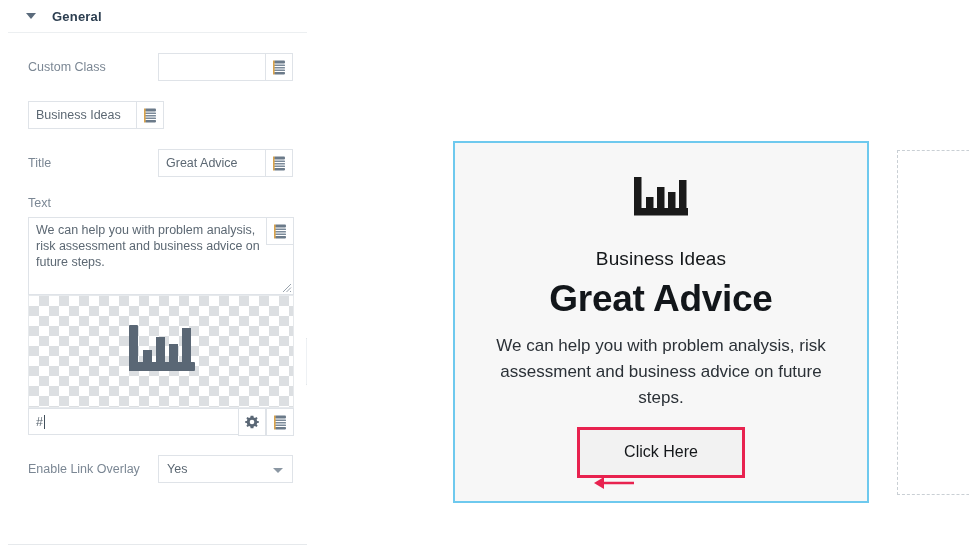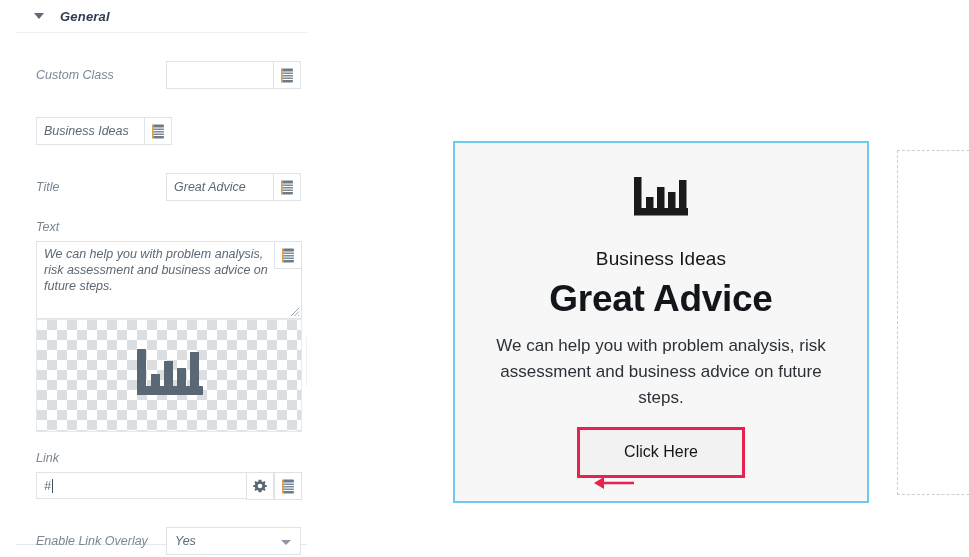--- a/index.html
+++ b/index.html
@@ -13,26 +13,25 @@
 
   #root {
     position: relative;
     width: 969px; height: 557px;
     background: #ffffff;
   }
 
   
   #settings-panel {
     position: absolute;
-    left: 16px; top: 0;
+    left: 8px; top: 0;
     width: 306px; height: 545px;
     background: #ffffff;
     border-right: 1px solid #e6e9ec;
     border-bottom: 1px solid #e6e9ec;
-    font-style: italic;
   }
 
   .section-header {
     height: 33px;
     display: flex;
     align-items: center;
     padding-left: 18px;
     border-bottom: 1px solid #eceff1;
     background: #ffffff;
   }
@@ -49,21 +48,21 @@
     font-weight: bold;
     color: #2c3e50;
     letter-spacing: .2px;
   }
 
   .panel-body { padding: 0 20px; }
 
   .field-row {
     display: flex;
     align-items: flex-start;
-    margin-top: 28px;
+    margin-top: 20px;
   }
   .field-label {
     width: 130px;
     flex: none;
     font-size: 12.5px;
     color: #7b8794;
     line-height: 28px;
   }
   .field-label.block {
     width: auto;
@@ -398,21 +397,20 @@
             <rect x="4" y="39" width="66" height="9" rx="1" fill="#5a6775"></rect>
             <rect x="18" y="27" width="9" height="12" fill="#5a6775"></rect>
             <rect x="31" y="14" width="9" height="25" fill="#5a6775"></rect>
             <rect x="44" y="21" width="9" height="18" fill="#5a6775"></rect>
             <rect x="57" y="5" width="9" height="34" fill="#5a6775"></rect>
           </svg>
         </div>
       </div>
 
       <div>
-        <div class="field-label block">Link</div>
         <div class="link-group">
           <div class="link-input">
               <span>#</span>
               <span class="caret-bar"></span>
             </div>
           <div class="icon-btn">
             <svg class="gear-icon" width="14" height="14" viewBox="0 0 14 14">
               <path d="M7 0.8 L8.4 0.8 L8.7 2.5 A4.6 4.6 0 0 1 10 3.1 L11.4 2.1 L12.6 3.3 L11.6 4.7 A4.6 4.6 0 0 1 12.2 6 L13.9 6.3 L13.9 7.7 L12.2 8 A4.6 4.6 0 0 1 11.6 9.3 L12.6 10.7 L11.4 11.9 L10 10.9 A4.6 4.6 0 0 1 8.7 11.5 L8.4 13.2 L7 13.2 L5.6 13.2 L5.3 11.5 A4.6 4.6 0 0 1 4 10.9 L2.6 11.9 L1.4 10.7 L2.4 9.3 A4.6 4.6 0 0 1 1.8 8 L0.1 7.7 L0.1 6.3 L1.8 6 A4.6 4.6 0 0 1 2.4 4.7 L1.4 3.3 L2.6 2.1 L4 3.1 A4.6 4.6 0 0 1 5.3 2.5 L5.6 0.8 Z" fill="#5a6775"></path>
               <circle cx="7" cy="7" r="2.3" fill="#ffffff"></circle>
             </svg>

